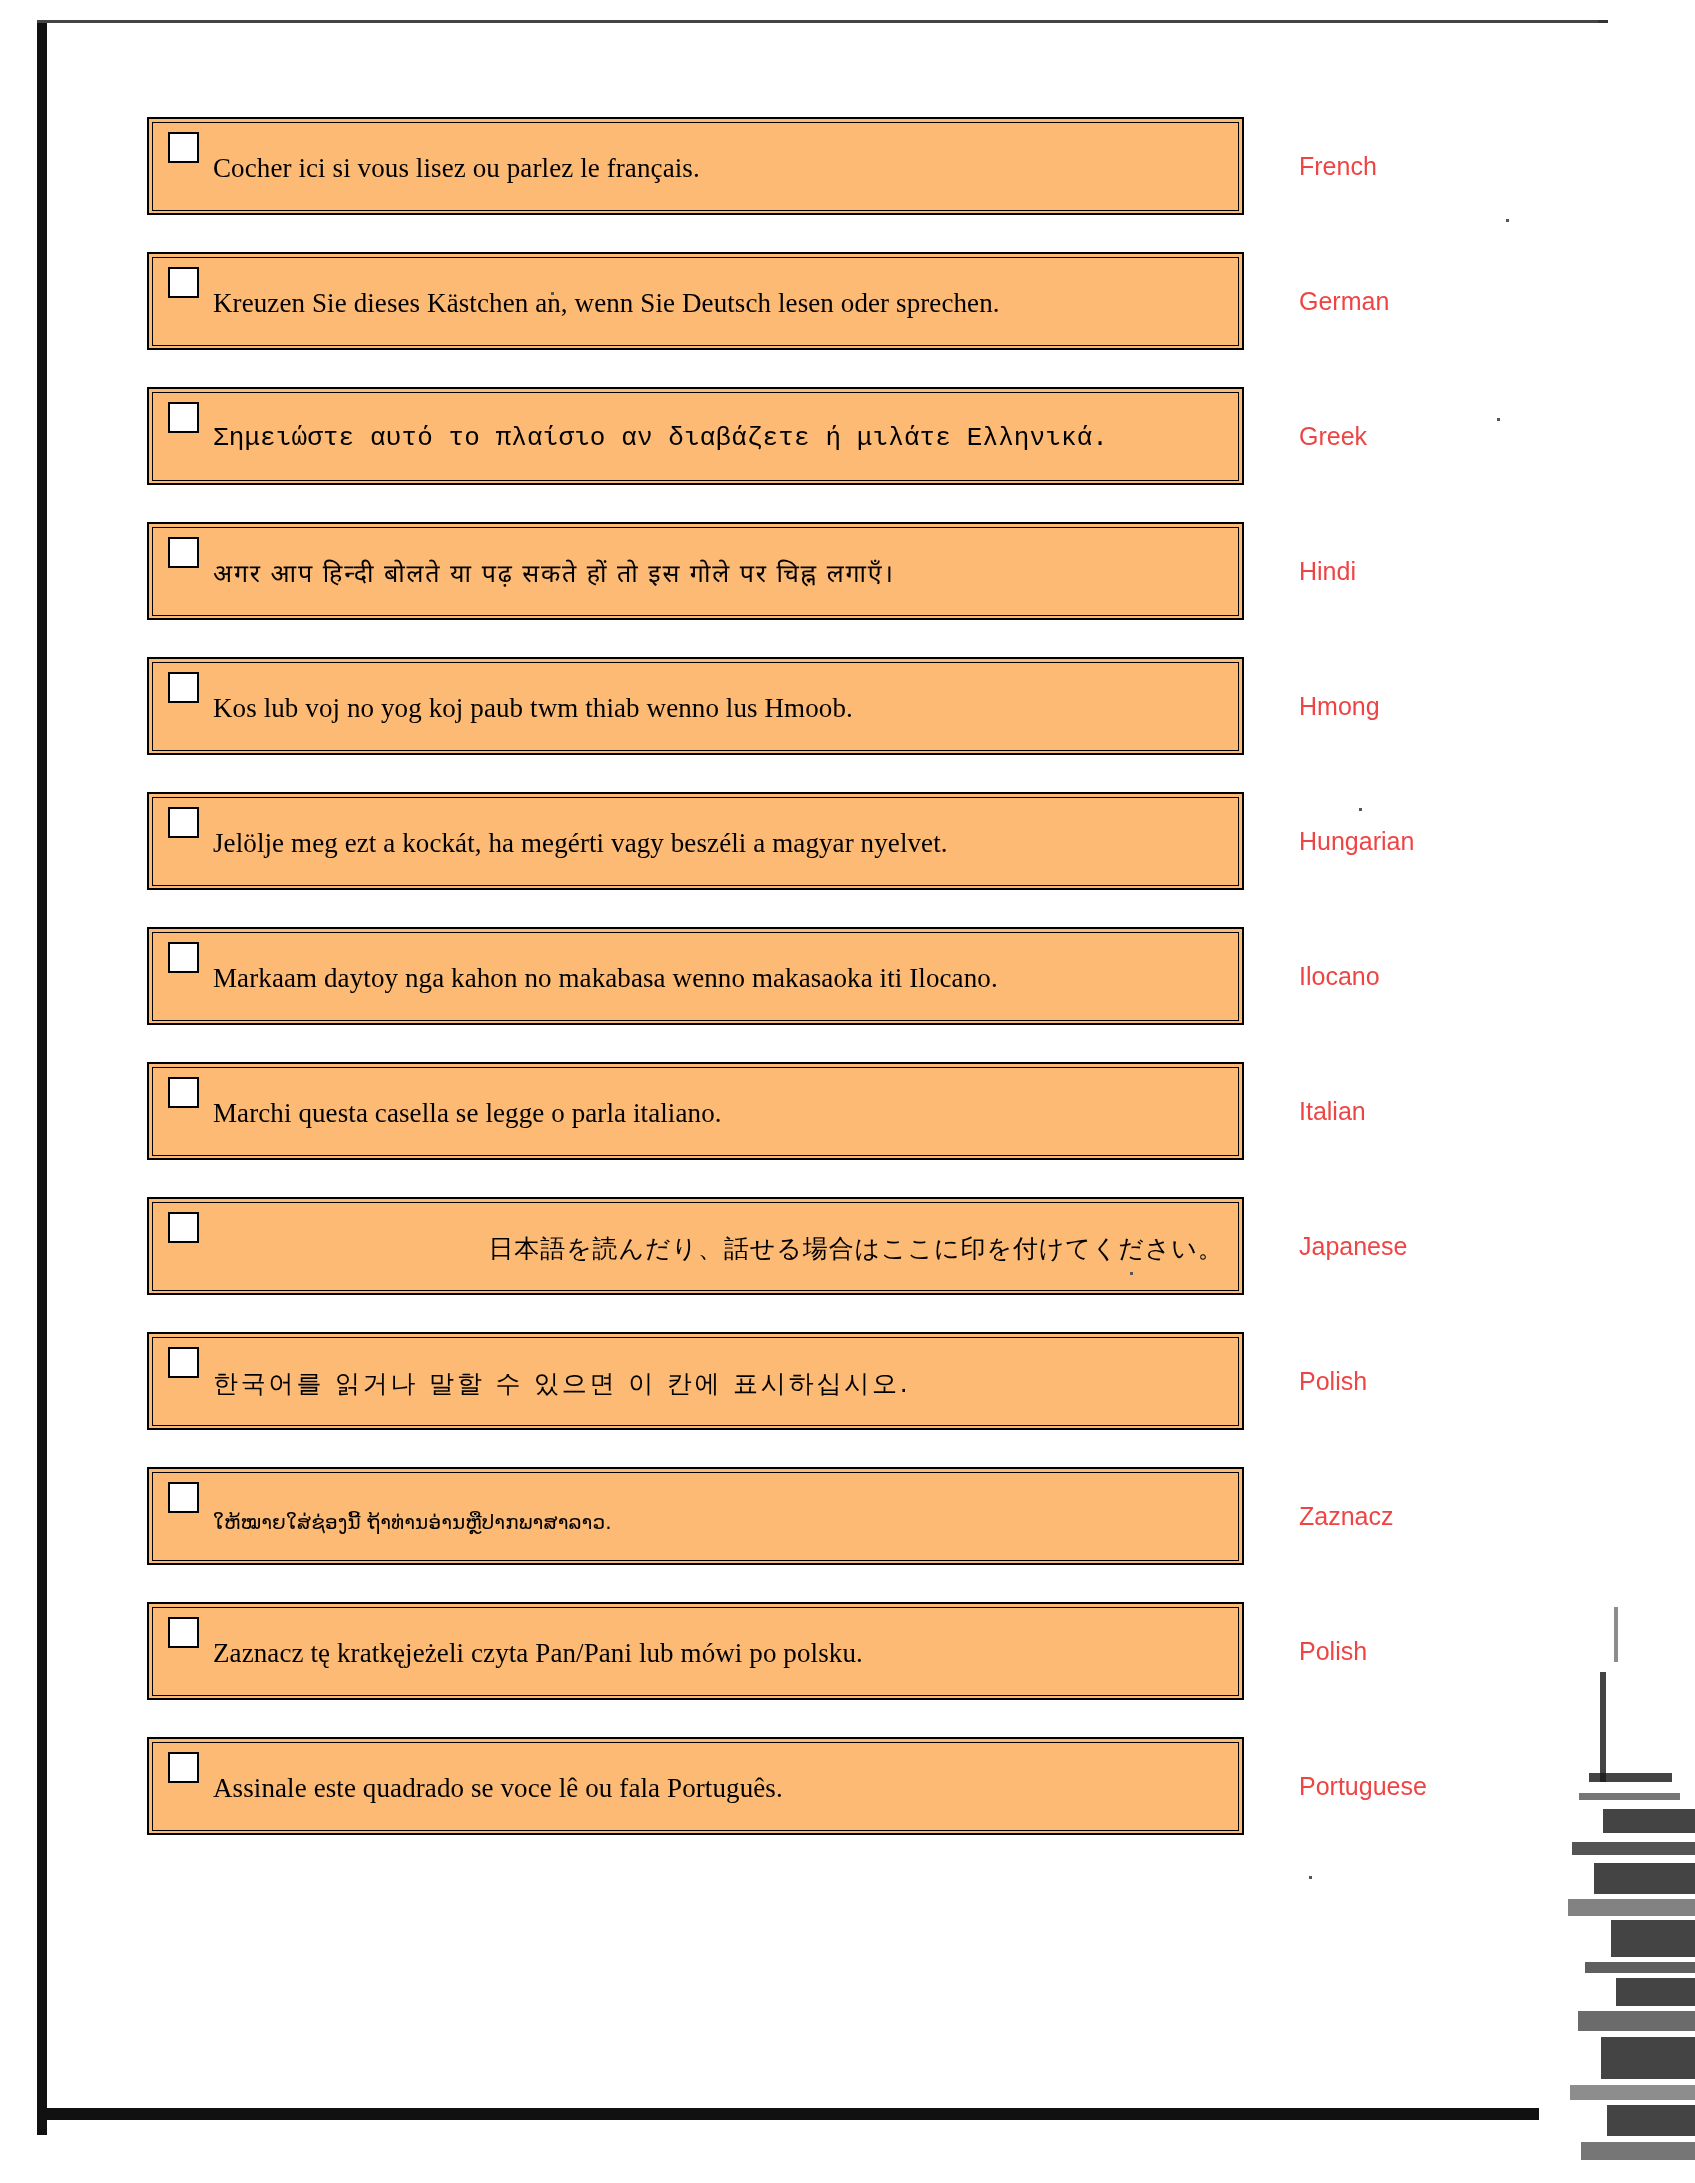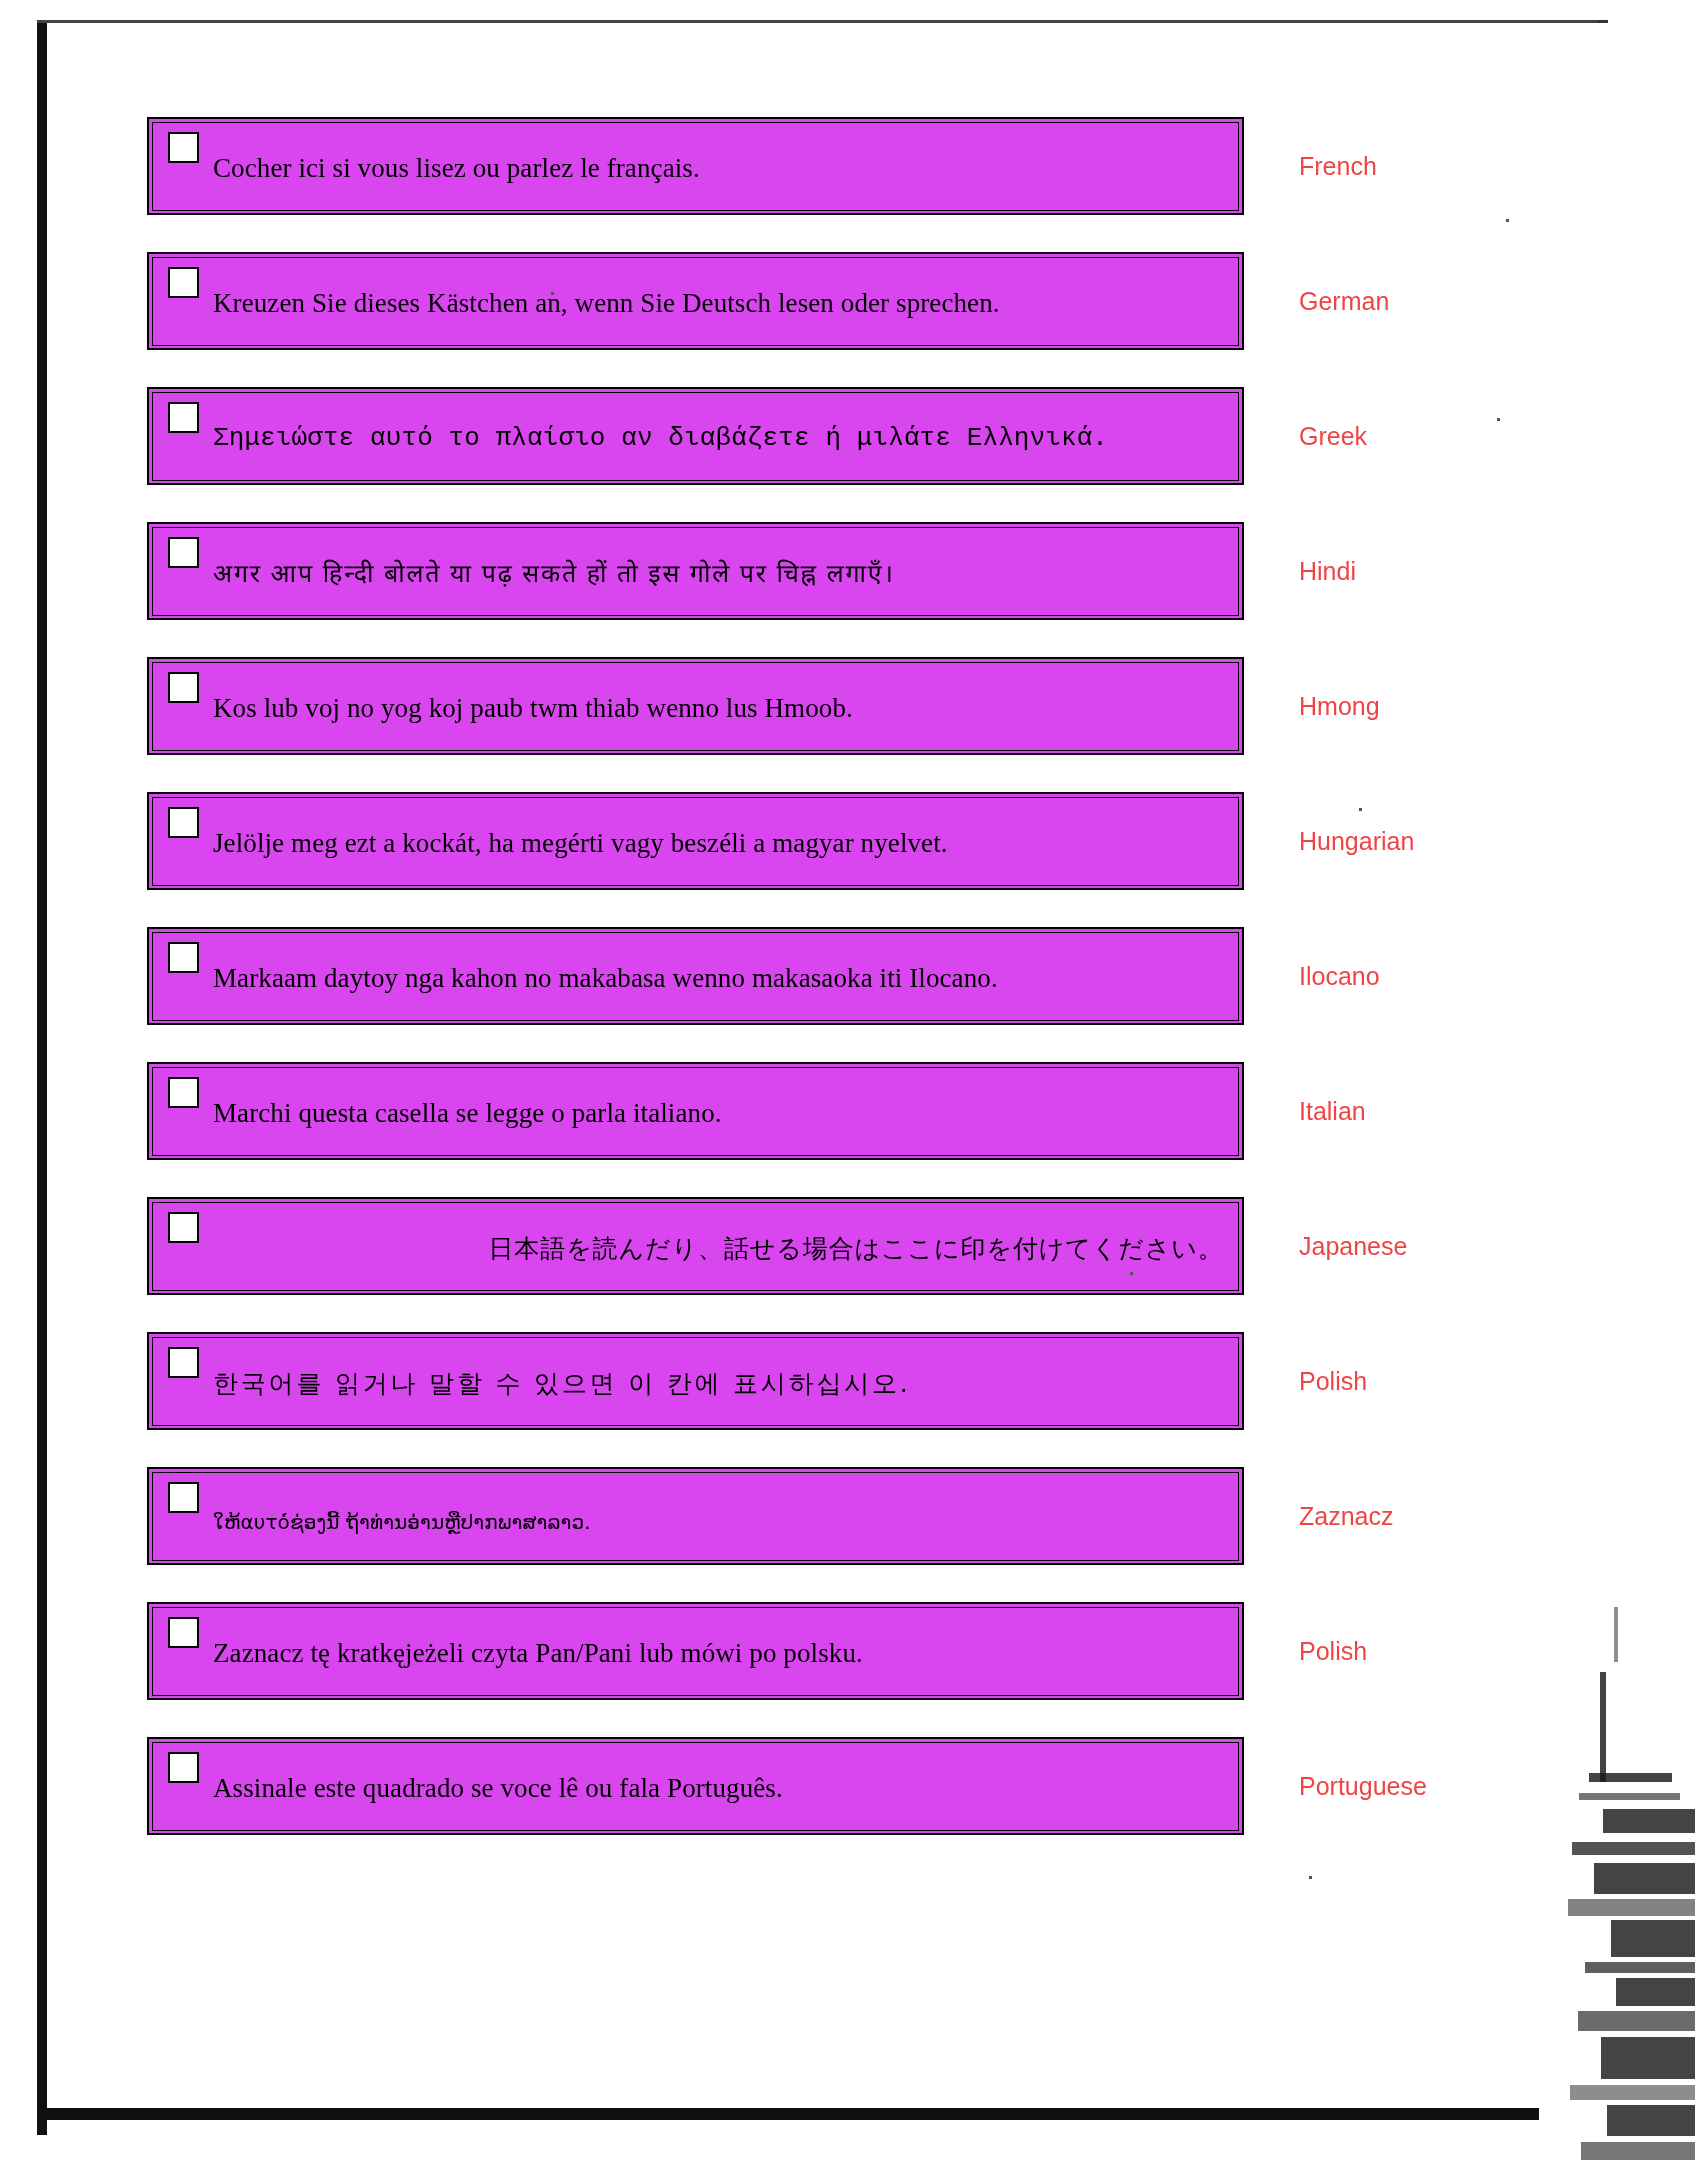--- a/index.html
+++ b/index.html
@@ -58,21 +58,21 @@
   }
 
   .field {
     position: absolute;
     left: 0;
     top: 7.3px;
     width: 1097px;
     height: 98px;
     border: 2.8px solid #000;
     box-sizing: border-box;
-    background: #d946ef;
+    background: #fdba74;
   }
   .field::after {
     content: "";
     position: absolute;
     left: 2.8px;
     top: 2.8px;
     right: 2.8px;
     bottom: 2.8px;
     border: 0.9px solid #000;
     pointer-events: none;
@@ -213,21 +213,21 @@
     <div class="row">
       <div class="field">
         <div class="checkbox"></div>
         <div class="phrase kor">한국어를 읽거나 말할 수 있으면 이 칸에 표시하십시오.</div>
       </div>
       <div class="lang-label">Polish</div>
     </div>
     <div class="row">
       <div class="field">
         <div class="checkbox"></div>
-        <div class="phrase lao">ໃຫ້αυτό່ຊ່ອງນີ້ ຖ້າທ່ານອ່ານຫຼືປາກພາສາລາວ.</div>
+        <div class="phrase lao">ໃຫ້ໝາຍໃສ່ຊ່ອງນີ້ ຖ້າທ່ານອ່ານຫຼືປາກພາສາລາວ.</div>
       </div>
       <div class="lang-label">Zaznacz</div>
     </div>
     <div class="row">
       <div class="field">
         <div class="checkbox"></div>
         <div class="phrase latin">Zaznacz tę kratkęjeżeli czyta Pan/Pani lub mówi po polsku.</div>
       </div>
       <div class="lang-label">Polish</div>
     </div>

